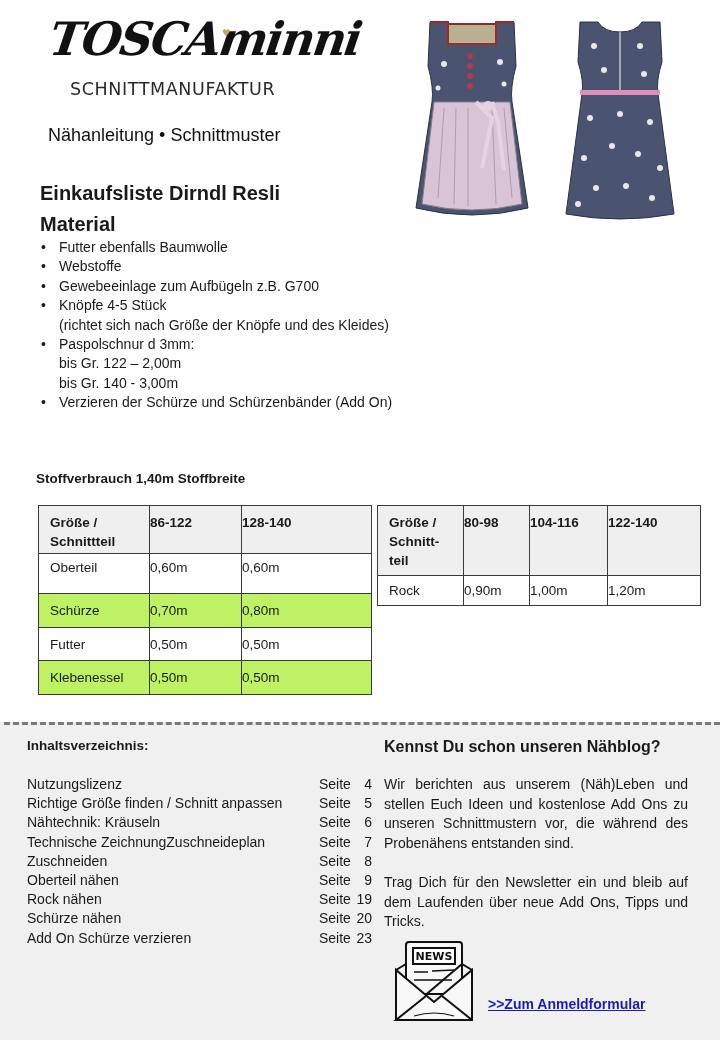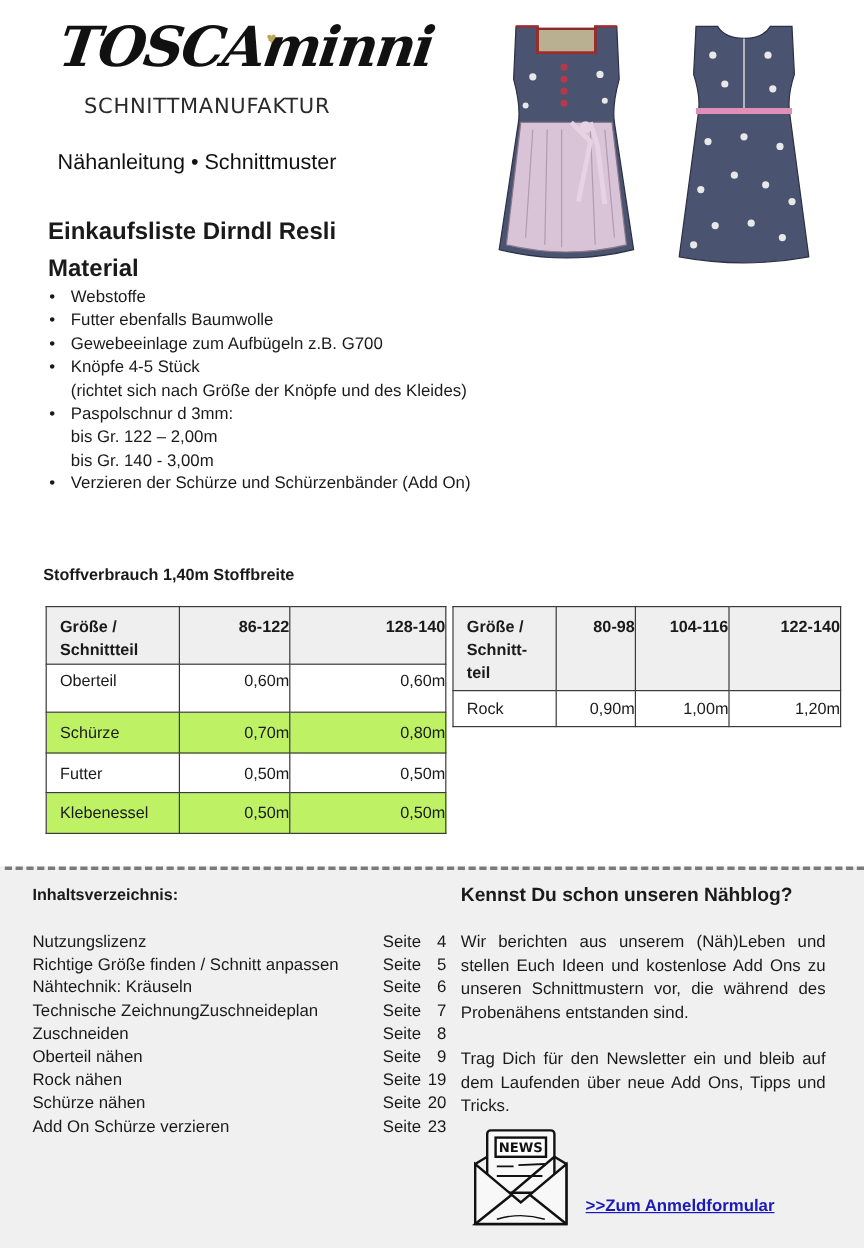--- a/index.html
+++ b/index.html
@@ -31,21 +31,21 @@
   .list { left: 40px; top: 238px; width: 390px; margin: 0; padding: 0; list-style: none; font-size: 14px; line-height: 19.4px; }
   .list li { position: relative; padding-left: 19px; }
   .list li::before { content: "•"; position: absolute; left: 1px; top: 0; }
   .list .cont { display: block; }
 
   
   table.t { position: absolute; border-collapse: collapse; font-size: 13.5px; }
   table.t td { border: 1.5px solid #3a3a3a; padding: 0; vertical-align: top; }
   table.t .hd td { background: #efefef; font-weight: bold; }
   table.t .shade td { background: #bef264; }
-  table.t td.c { text-align: right; }
+  table.t td.c { text-align: left; }
   table.t td.l { text-align: left; padding-left: 11px; }
   table.t td .in { display: block; padding-top: 7px; line-height: 19px; }
 
   
   .bottom { left: 0; top: 722px; width: 720px; height: 318px; background: #f0f0f0; }
   .dash { left: 4px; top: 722px; width: 716px; height: 0; border-top: 3px dashed #7a7a7a; }
   .toc { left: 27px; top: 775px; width: 345px; font-size: 14px; line-height: 19.2px; }
   .toc-row { display: flex; justify-content: space-between; }
   .toc-page { width: 53px; display: flex; justify-content: space-between; }
   .blog-text { left: 384px; top: 775px; width: 304px; font-size: 14px; line-height: 19.6px; text-align: justify; }
@@ -98,22 +98,22 @@
     <circle cx="36" cy="170" r="3"></circle>
       <circle cx="66" cy="168" r="3"></circle>
       <circle cx="92" cy="180" r="3"></circle>
       <circle cx="18" cy="186" r="3"></circle>
   </g>
 </svg>
 
 <div class="abs h-small" style="left:40px; top:182px;">Einkaufsliste Dirndl Resli</div>
 <div class="abs h-small" style="left:40px; top:213px;">Material</div>
 <ul class="abs list">
+  <li><span>Futter ebenfalls Baumwolle</span></li>
   <li><span>Webstoffe</span></li>
-  <li><span>Futter ebenfalls Baumwolle</span></li>
   <li><span>Gewebeeinlage zum Aufbügeln z.B. G700</span></li>
   <li><span>Knöpfe  4-5 Stück</span>
     <span class="cont">(richtet sich nach Größe der Knöpfe und des Kleides)</span></li>
   <li><span>Paspolschnur d 3mm:</span>
     <span class="cont">bis Gr. 122 – 2,00m</span>
     <span class="cont">bis Gr. 140 -  3,00m</span></li>
   <li>
     <span class="cont">Verzieren der Schürze und Schürzenbänder  (Add On)</span></li>
 </ul>
 

